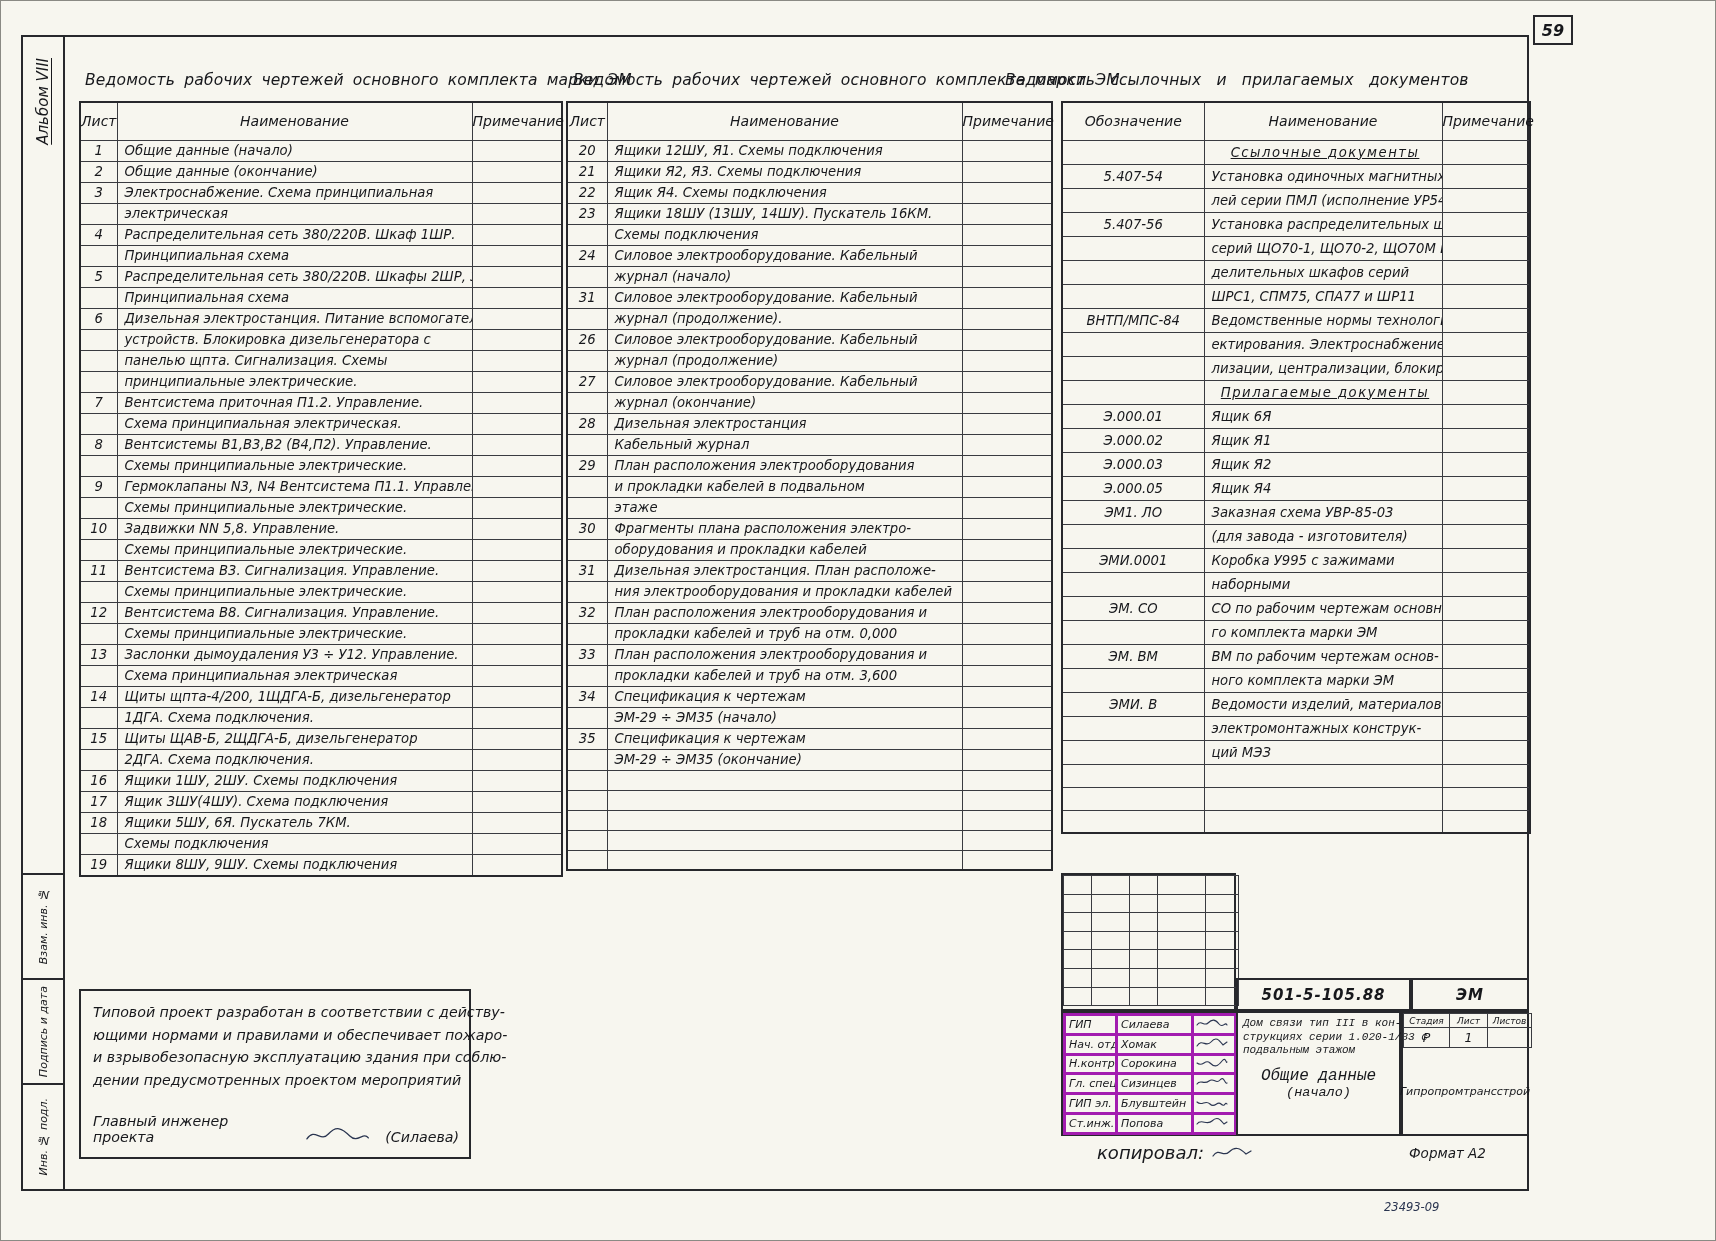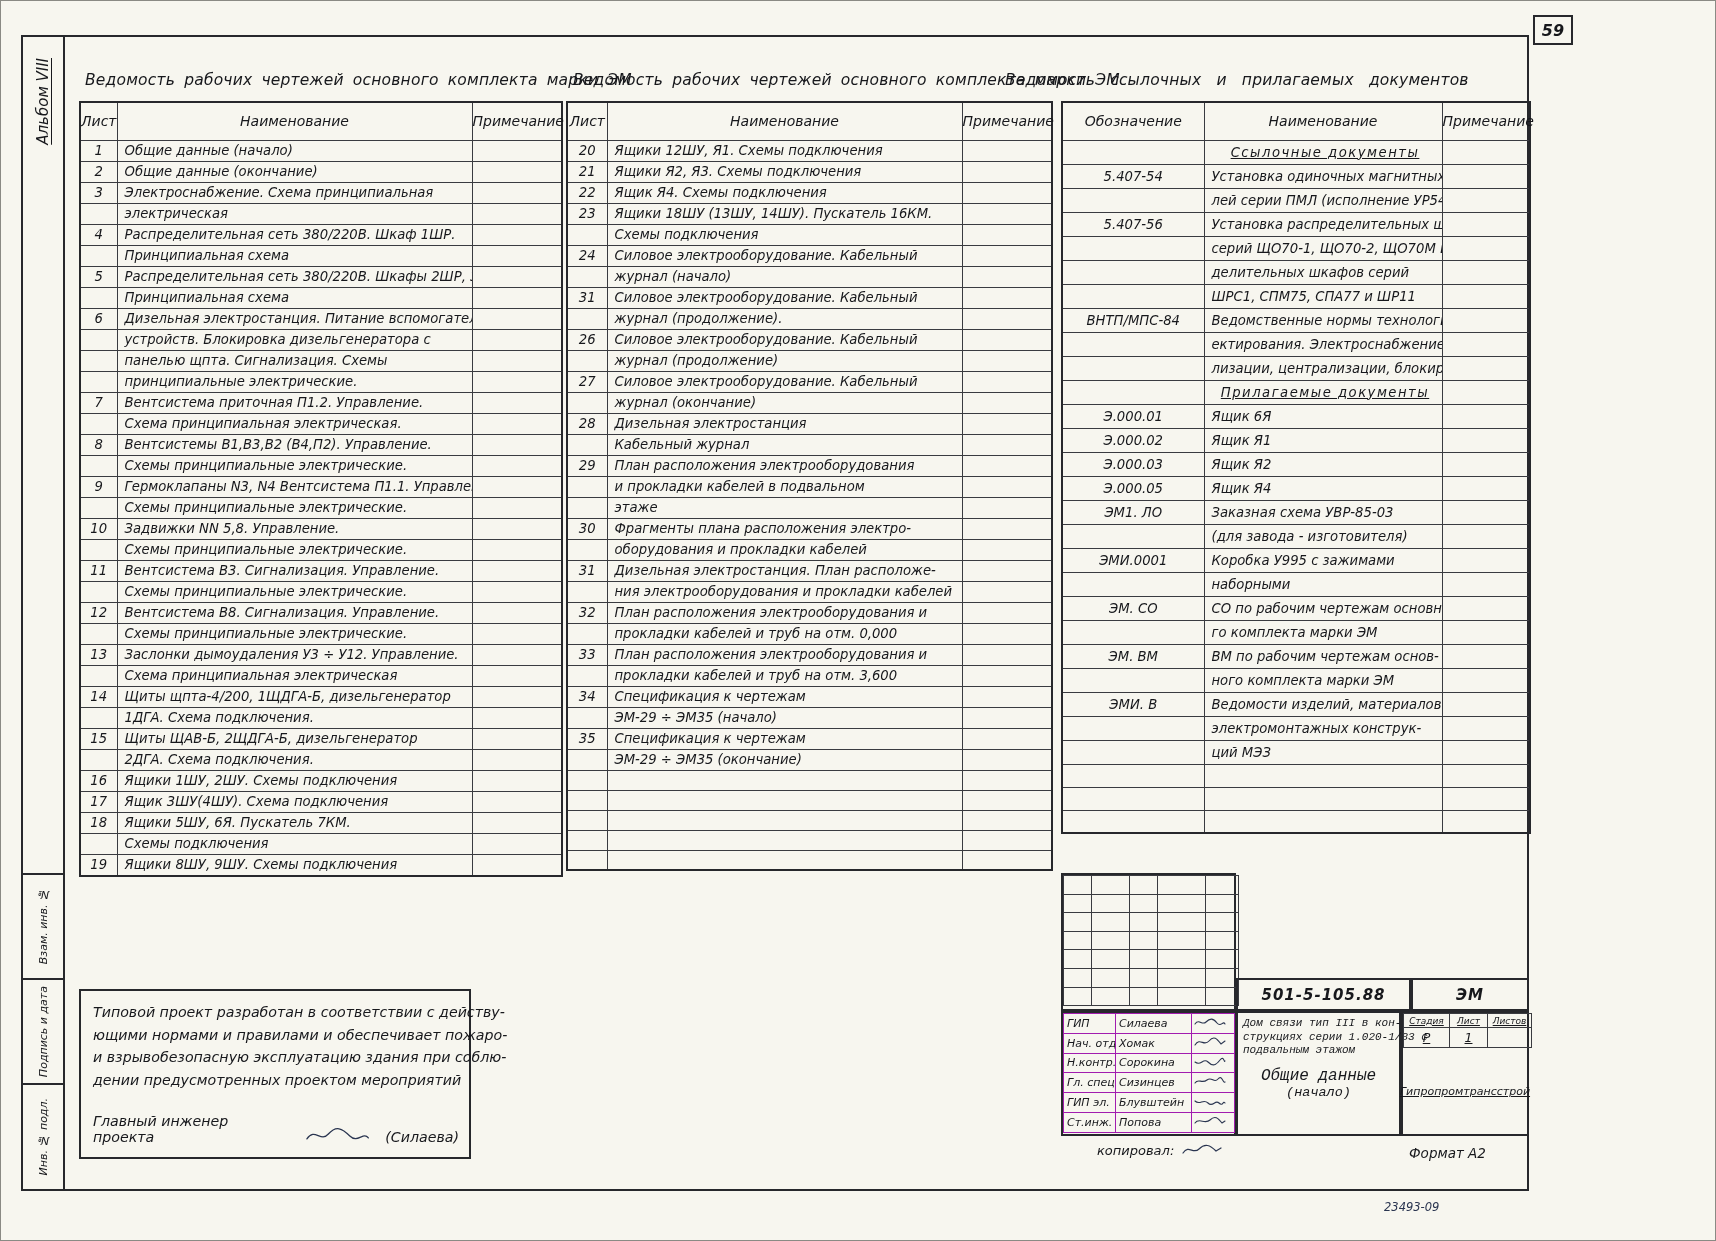--- a/index.html
+++ b/index.html
@@ -32,21 +32,21 @@
   
   .note-box{position:absolute;left:78px;top:988px;width:392px;height:170px;border:2px solid #27282c;padding:10px 10px 8px 12px;
             display:flex;flex-direction:column;justify-content:space-between;}
   .note-par{font-size:14.2px;line-height:22.5px;white-space:nowrap;}
   .note-sign{display:flex;align-items:flex-end;gap:14px;font-size:14.2px;padding-bottom:4px;}
   
   .tb-box{position:absolute;border:2px solid #27282c;}
   .grid-table{border-collapse:collapse;table-layout:fixed;width:100%;}
   .grid-table td{border:1px solid #3a3b40;height:18.6px;}
   .staff-table{border-collapse:collapse;table-layout:fixed;width:100%;}
-  .staff-table td{border:1px solid #a21caf;height:19.8px;font-size:11px;overflow:hidden;white-space:nowrap;padding:0 3px;}
+  .staff-table td{border:3px solid #a21caf;height:19.8px;font-size:11px;overflow:hidden;white-space:nowrap;padding:0 3px;}
   .staff-table td.sg{padding:0 1px;}
   .docnum{display:flex;align-items:center;justify-content:center;font-size:15px;letter-spacing:1px;font-weight:bold;}
   .proj-cell{padding:4px 5px;display:flex;flex-direction:column;}
   .proj-line{font-size:11px;line-height:13.5px;white-space:nowrap;}
   .sheet-title{margin-top:9px;text-align:center;}
   .sheet-title .l1{font-size:16px;}
   .sheet-title .l2{font-size:13.5px;}
   .stage-table{border-collapse:collapse;table-layout:fixed;width:100%;}
   .stage-table td{border:1px solid #3a3b40;text-align:center;overflow:hidden;}
   .stage-table .hd td{height:14px;font-size:9px;}
@@ -769,21 +769,21 @@
   <div class="tb-box proj-cell" style="left:1235px;top:1010px;width:165px;height:125px;font-family:Liberation Mono, monospace;">
     <div class="proj-line">Дом связи тип III в кон-</div>
     <div class="proj-line">струкциях серии 1.020-1/83 с</div>
     <div class="proj-line">подвальным этажом</div>
     <div class="sheet-title">
       <div class="l1">Общие данные</div>
       <div class="l2">(начало)</div>
     </div>
   </div>
 
-  <div class="tb-box" style="left:1400px;top:1010px;width:128px;height:125px;text-decoration:underline;">
+  <div class="tb-box" style="left:1400px;top:1010px;width:128px;height:125px;">
     <table class="stage-table">
       <colgroup>
           <col style="width:46px">
           <col style="width:38px">
           <col style="width:44px">
         </colgroup>
       <tbody>
         <tr class="hd">
           <td>Стадия</td>
           <td>Лист</td>
@@ -792,21 +792,21 @@
         <tr class="vl">
           <td>Р</td>
           <td>1</td>
           <td></td>
         </tr>
       </tbody>
     </table>
     <div class="org-cell">Гипропромтрансстрой</div>
   </div>
 
-  <div class="free-text sig-row" style="left:1096px;top:1141px;font-size:13px;">
+  <div class="free-text sig-row" style="left:1096px;top:1141px;font-size:18px;">
     <span>копировал:</span>
     <svg class="sig" width="44" height="16" viewBox="0 0 44 16">
       <path d="M3 11 C9 2 13 13 19 7 S30 3 36 9 L41 6" fill="none" stroke="#2a3550" stroke-width="1.2" stroke-linecap="round"></path>
     </svg>
   </div>
   <div class="free-text" style="left:1408px;top:1144px;font-size:13.5px;">Формат А2</div>
   <div class="free-text" style="left:1383px;top:1199px;font-size:11.5px;color:#2a3550;">23493-09</div>
 
 </div>
 

